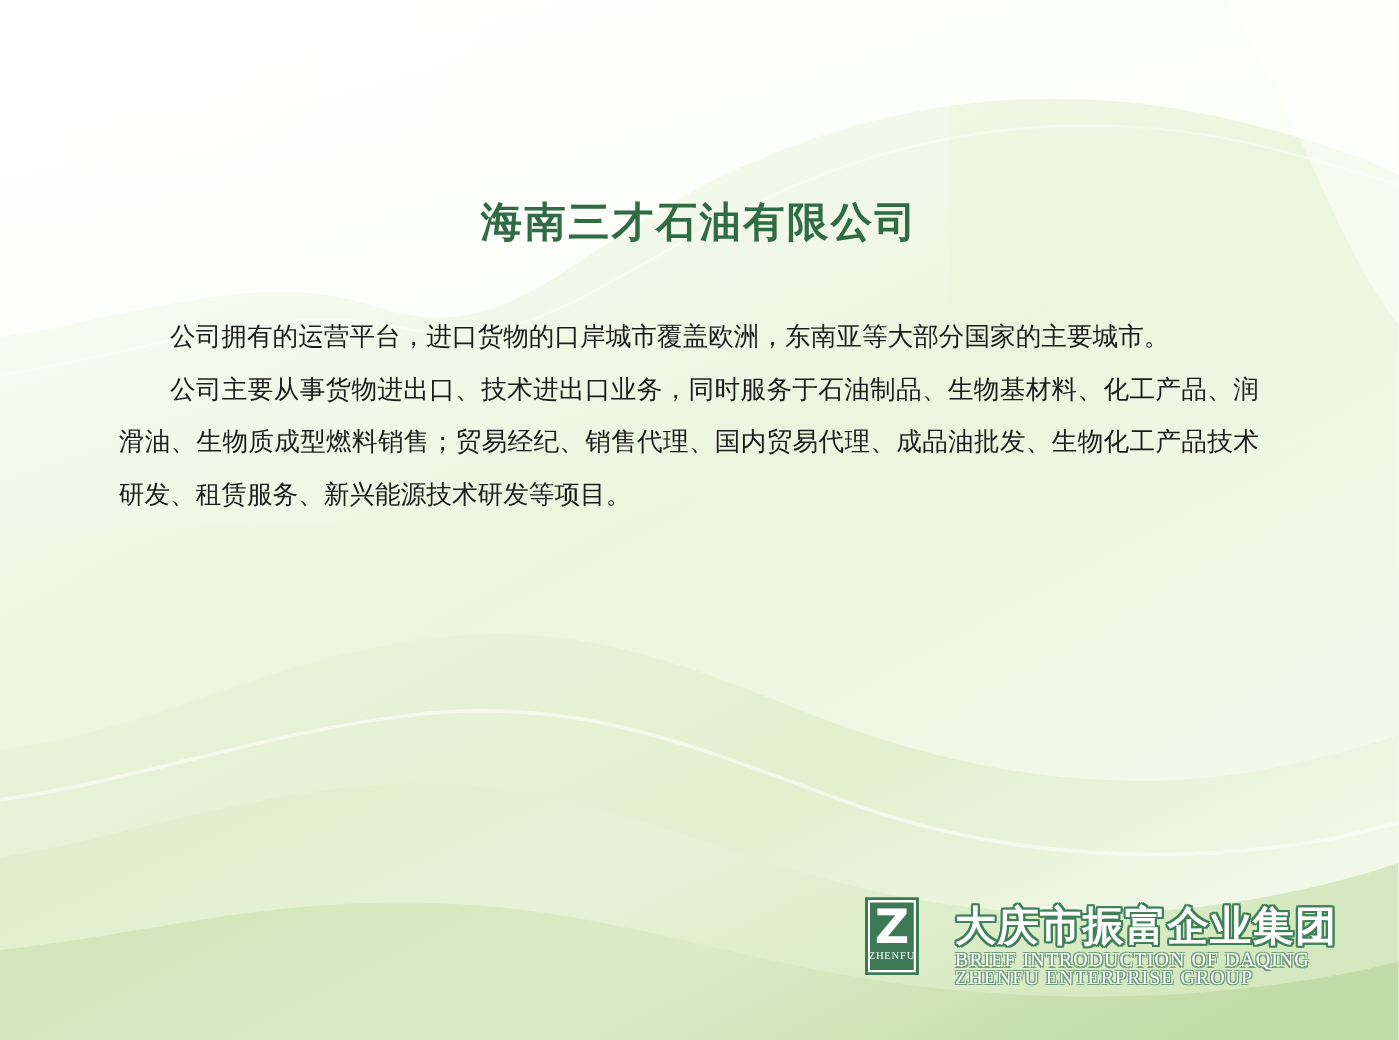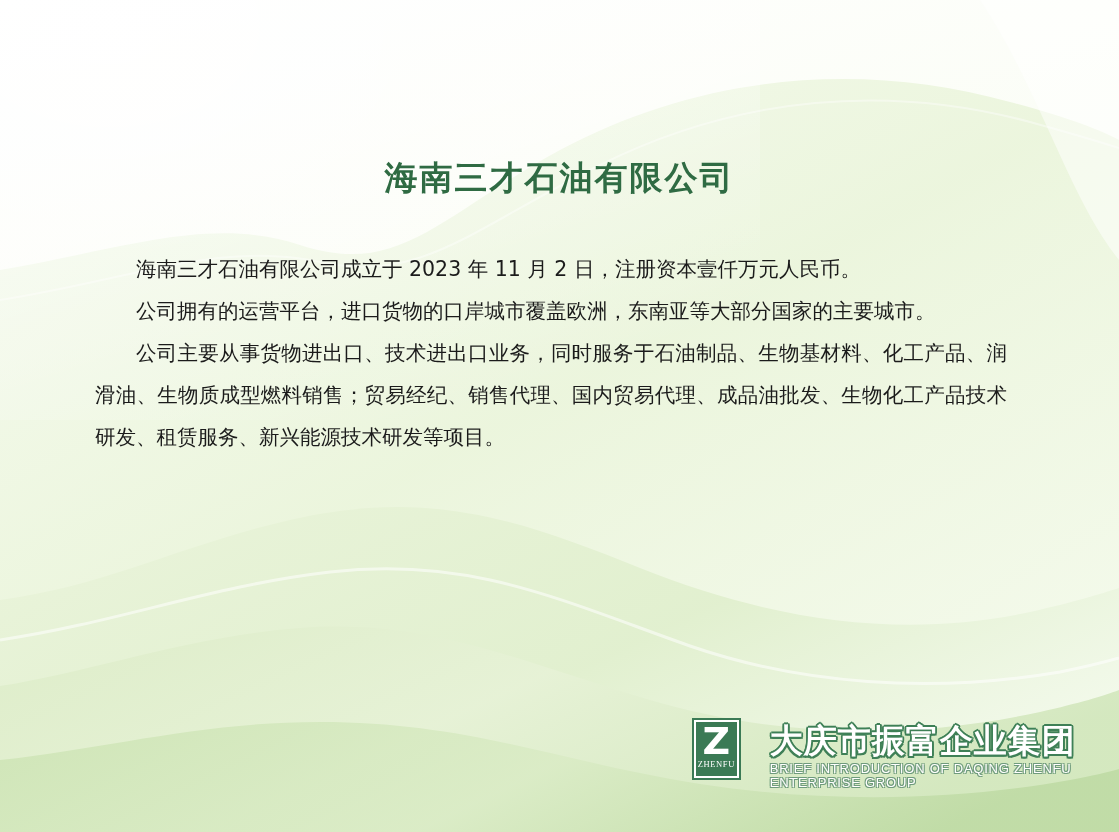--- a/index.html
+++ b/index.html
@@ -129,26 +129,26 @@
       -1.5px -1.5px 0 #3f8057,
        1.5px -1.5px 0 #3f8057,
       -1.5px  1.5px 0 #3f8057,
        1.5px  1.5px 0 #3f8057,
        0    -1.8px 0 #3f8057,
        0     1.8px 0 #3f8057,
       -1.8px 0     0 #3f8057,
        1.8px 0     0 #3f8057;
   }
   .logo-en {
-    font-size: 13px;
+    font-size: 16px;
     color: #ffffff;
     letter-spacing: 0.78px;
     line-height: 14px;
     margin-top: 2px;
-    font-family: Liberation Sans, sans-serif;
+    font-family: Liberation Serif, serif;
     text-shadow:
       -1px -1px 0 #6f9b7d,
        1px -1px 0 #6f9b7d,
       -1px  1px 0 #6f9b7d,
        1px  1px 0 #6f9b7d;
   }
 </style>
 </head>
 <body>
 
@@ -218,21 +218,20 @@
     <rect x="0" y="0" width="760" height="420" fill="url(#gGlow)" opacity="0.6"></rect>
 
     <path d="M980,0 C1040,90 1070,200 1119,260 L1119,0 Z" fill="#ffffff" opacity="0.5"></path>
   </svg>
 
   <div class="content">
 
     <div class="doc-title">海南三才石油有限公司</div>
 
     <div class="body-text">
-      <p>海南三才石油有限公司成立于 2023 年 11 月 2 日，注册资本壹仟万元人民币。</p>
       <p>公司拥有的运营平台，进口货物的口岸城市覆盖欧洲，东南亚等大部分国家的主要城市。</p>
       <p>公司主要从事货物进出口、技术进出口业务，同时服务于石油制品、生物基材料、化工产品、润滑油、生物质成型燃料销售；贸易经纪、销售代理、国内贸易代理、成品油批发、生物化工产品技术研发、租赁服务、新兴能源技术研发等项目。</p>
     </div>
 
     <div class="logo-block">
       <div class="logo-mark">
         <span class="z-glyph">Z</span>
         <span class="z-sub">ZHENFU</span>
       </div>
       <div class="logo-words">

